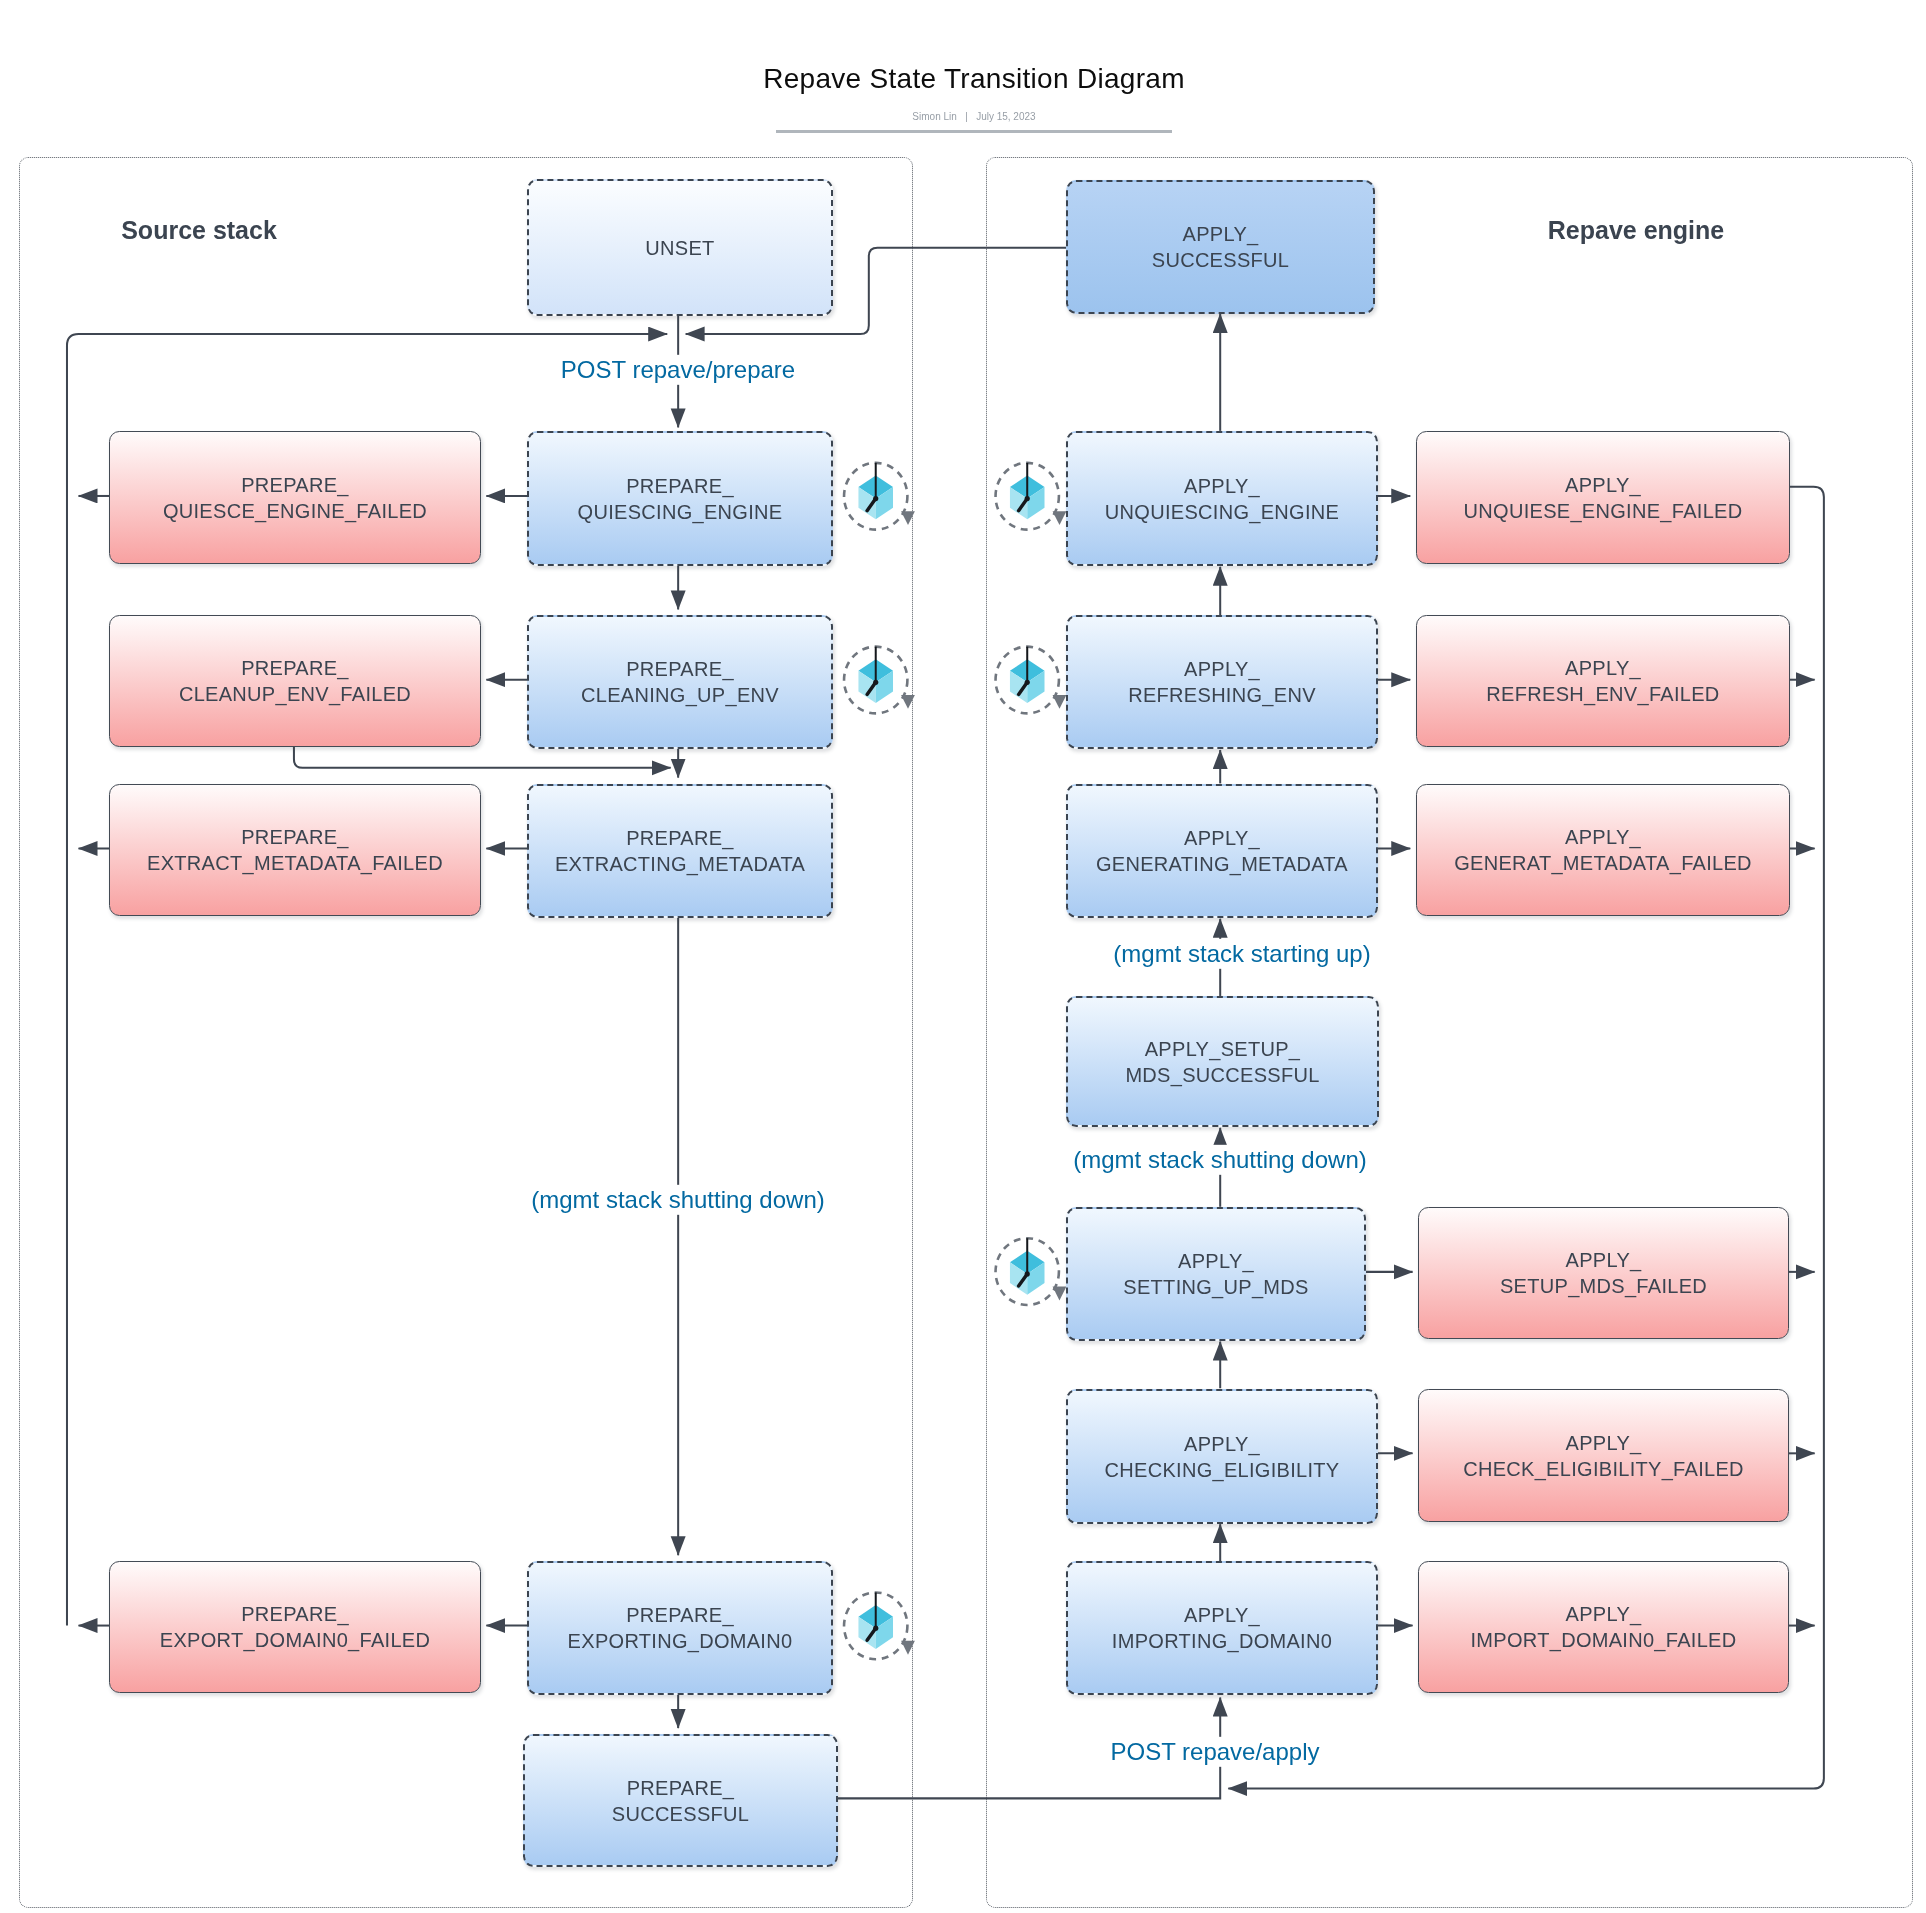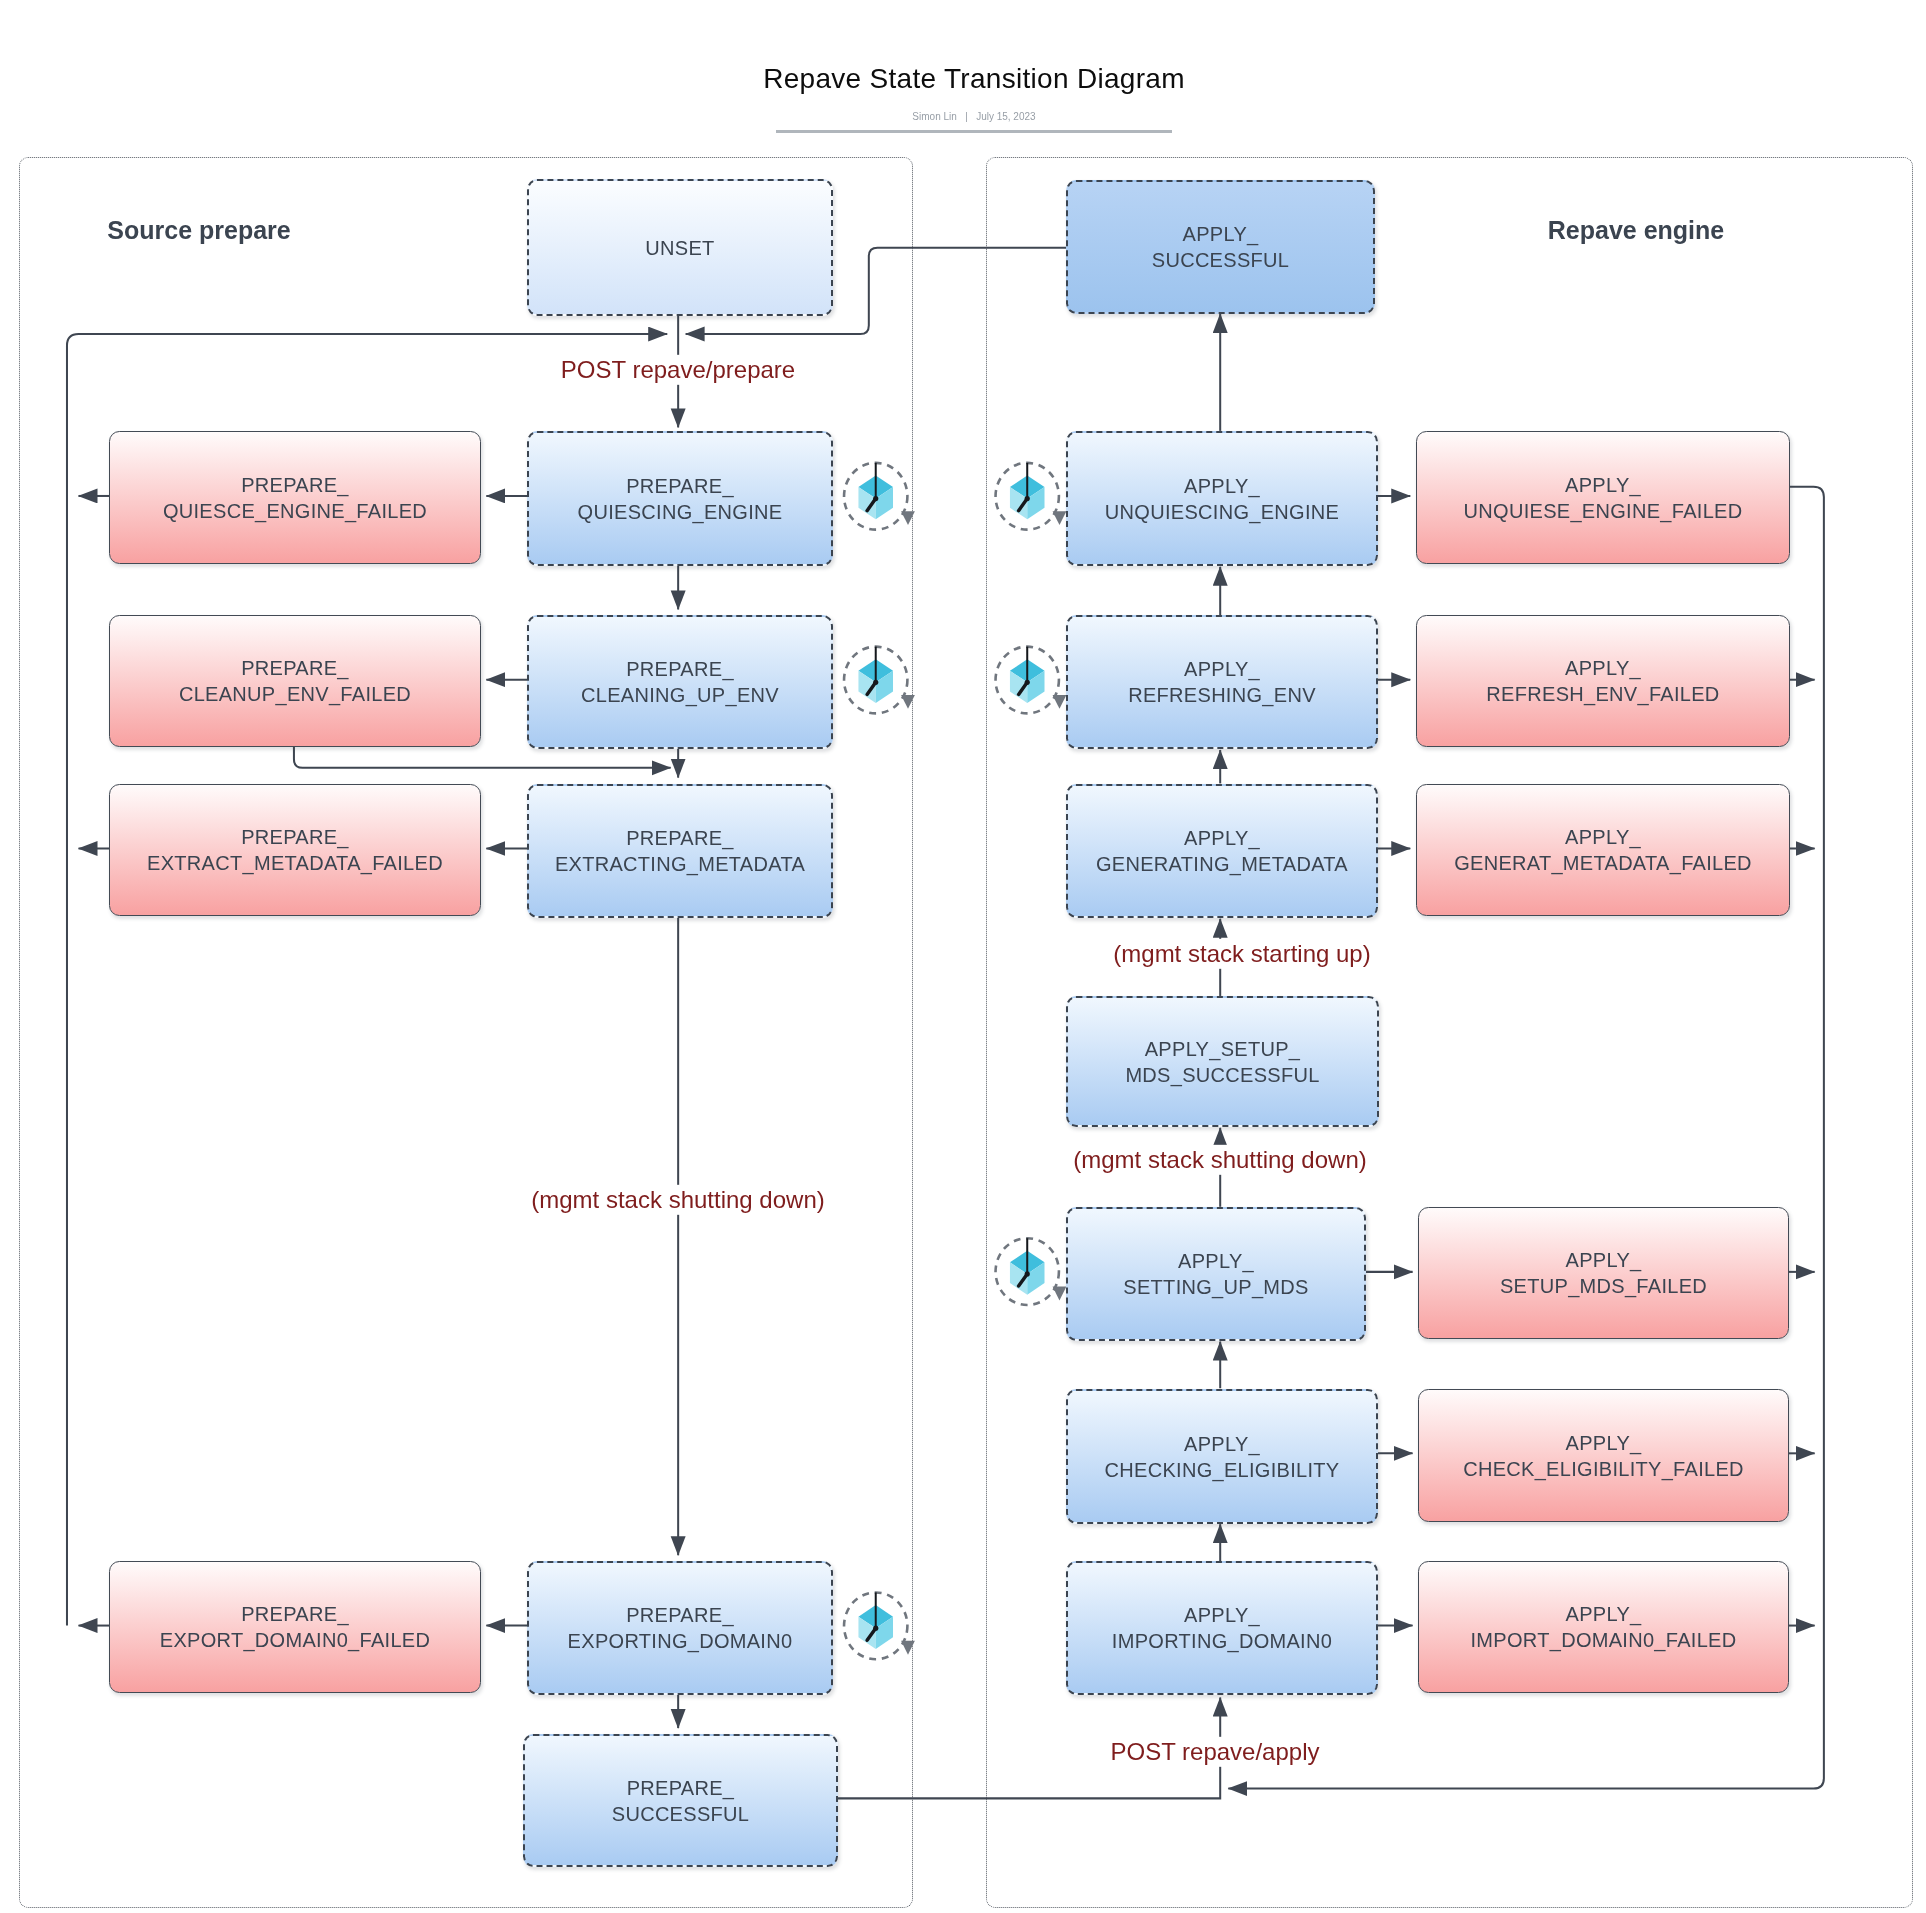--- a/index.html
+++ b/index.html
@@ -19,41 +19,41 @@
     position:absolute;z-index:2;display:flex;align-items:center;justify-content:center;
     text-align:center;white-space:pre-line;font-size:20px;line-height:1.3;letter-spacing:0.3px;
     border-radius:10.4px;color:#3b4450;box-shadow:1.7px 2.3px 3.5px rgba(63,70,81,.16);
   }
   .node.blue{background:linear-gradient(180deg,#f0f7fe 0%,#a9cbf2 100%);border:2.3px dashed #3b4450;}
   .node.blue-unset{background:linear-gradient(180deg,#fbfdff 0%,#d2e3f9 100%);border:2.3px dashed #3b4450;}
   .node.blue-dark{background:linear-gradient(180deg,#b7d3f4 0%,#9cc3ee 100%);border:2.3px dashed #3b4450;}
   .node.red{background:linear-gradient(180deg,#fffbfb 0%,#f8a1a1 100%);border:1.7px solid #434a54;}
   .edge-label{
     position:absolute;transform:translate(-50%,-50%);z-index:3;background:#ffffff;
-    padding:1.2px 7px;font-size:24px;color:#7f1d1d;white-space:nowrap;
+    padding:1.2px 7px;font-size:24px;color:#0369a1;white-space:nowrap;
   }
 </style>
 </head>
 <body>
 
 <div class="stage">
 
   <div class="hdr">
     <div class="title">Repave State Transition Diagram</div>
     <div class="byline">
       <span>Simon Lin</span>
       <span>&nbsp;&nbsp;</span><span>|</span><span>&nbsp;&nbsp;</span>
       <span>July 15, 2023</span>
     </div>
     <div class="rule"></div>
   </div>
 
   <div class="container-box" style="left:19px;top:157px;width:892px;height:1749px;"></div>
   <div class="container-box" style="left:986px;top:157px;width:925px;height:1749px;"></div>
-  <div class="container-label" style="left:199px;top:230px;">Source prepare</div>
+  <div class="container-label" style="left:199px;top:230px;">Source stack</div>
   <div class="container-label" style="left:1636px;top:230px;">Repave engine</div>
 
   <svg class="edges" width="1926" height="1913" viewBox="0 0 3343 3321">
     <defs>
       <marker id="ah" markerUnits="userSpaceOnUse" markerWidth="36" markerHeight="28" refX="33" refY="13" orient="auto">
         <path d="M0,0 L34,13 L0,26 Z" fill="#3f4651"></path>
       </marker>
       <g id="retry-icon">
         <ellipse cx="0" cy="0" rx="55" ry="58" fill="none" stroke="#70767e" stroke-width="4.5" stroke-dasharray="12 10"></ellipse>
         <path d="M44 26 L68 26 L56 50 Z" fill="#70767e"></path>

